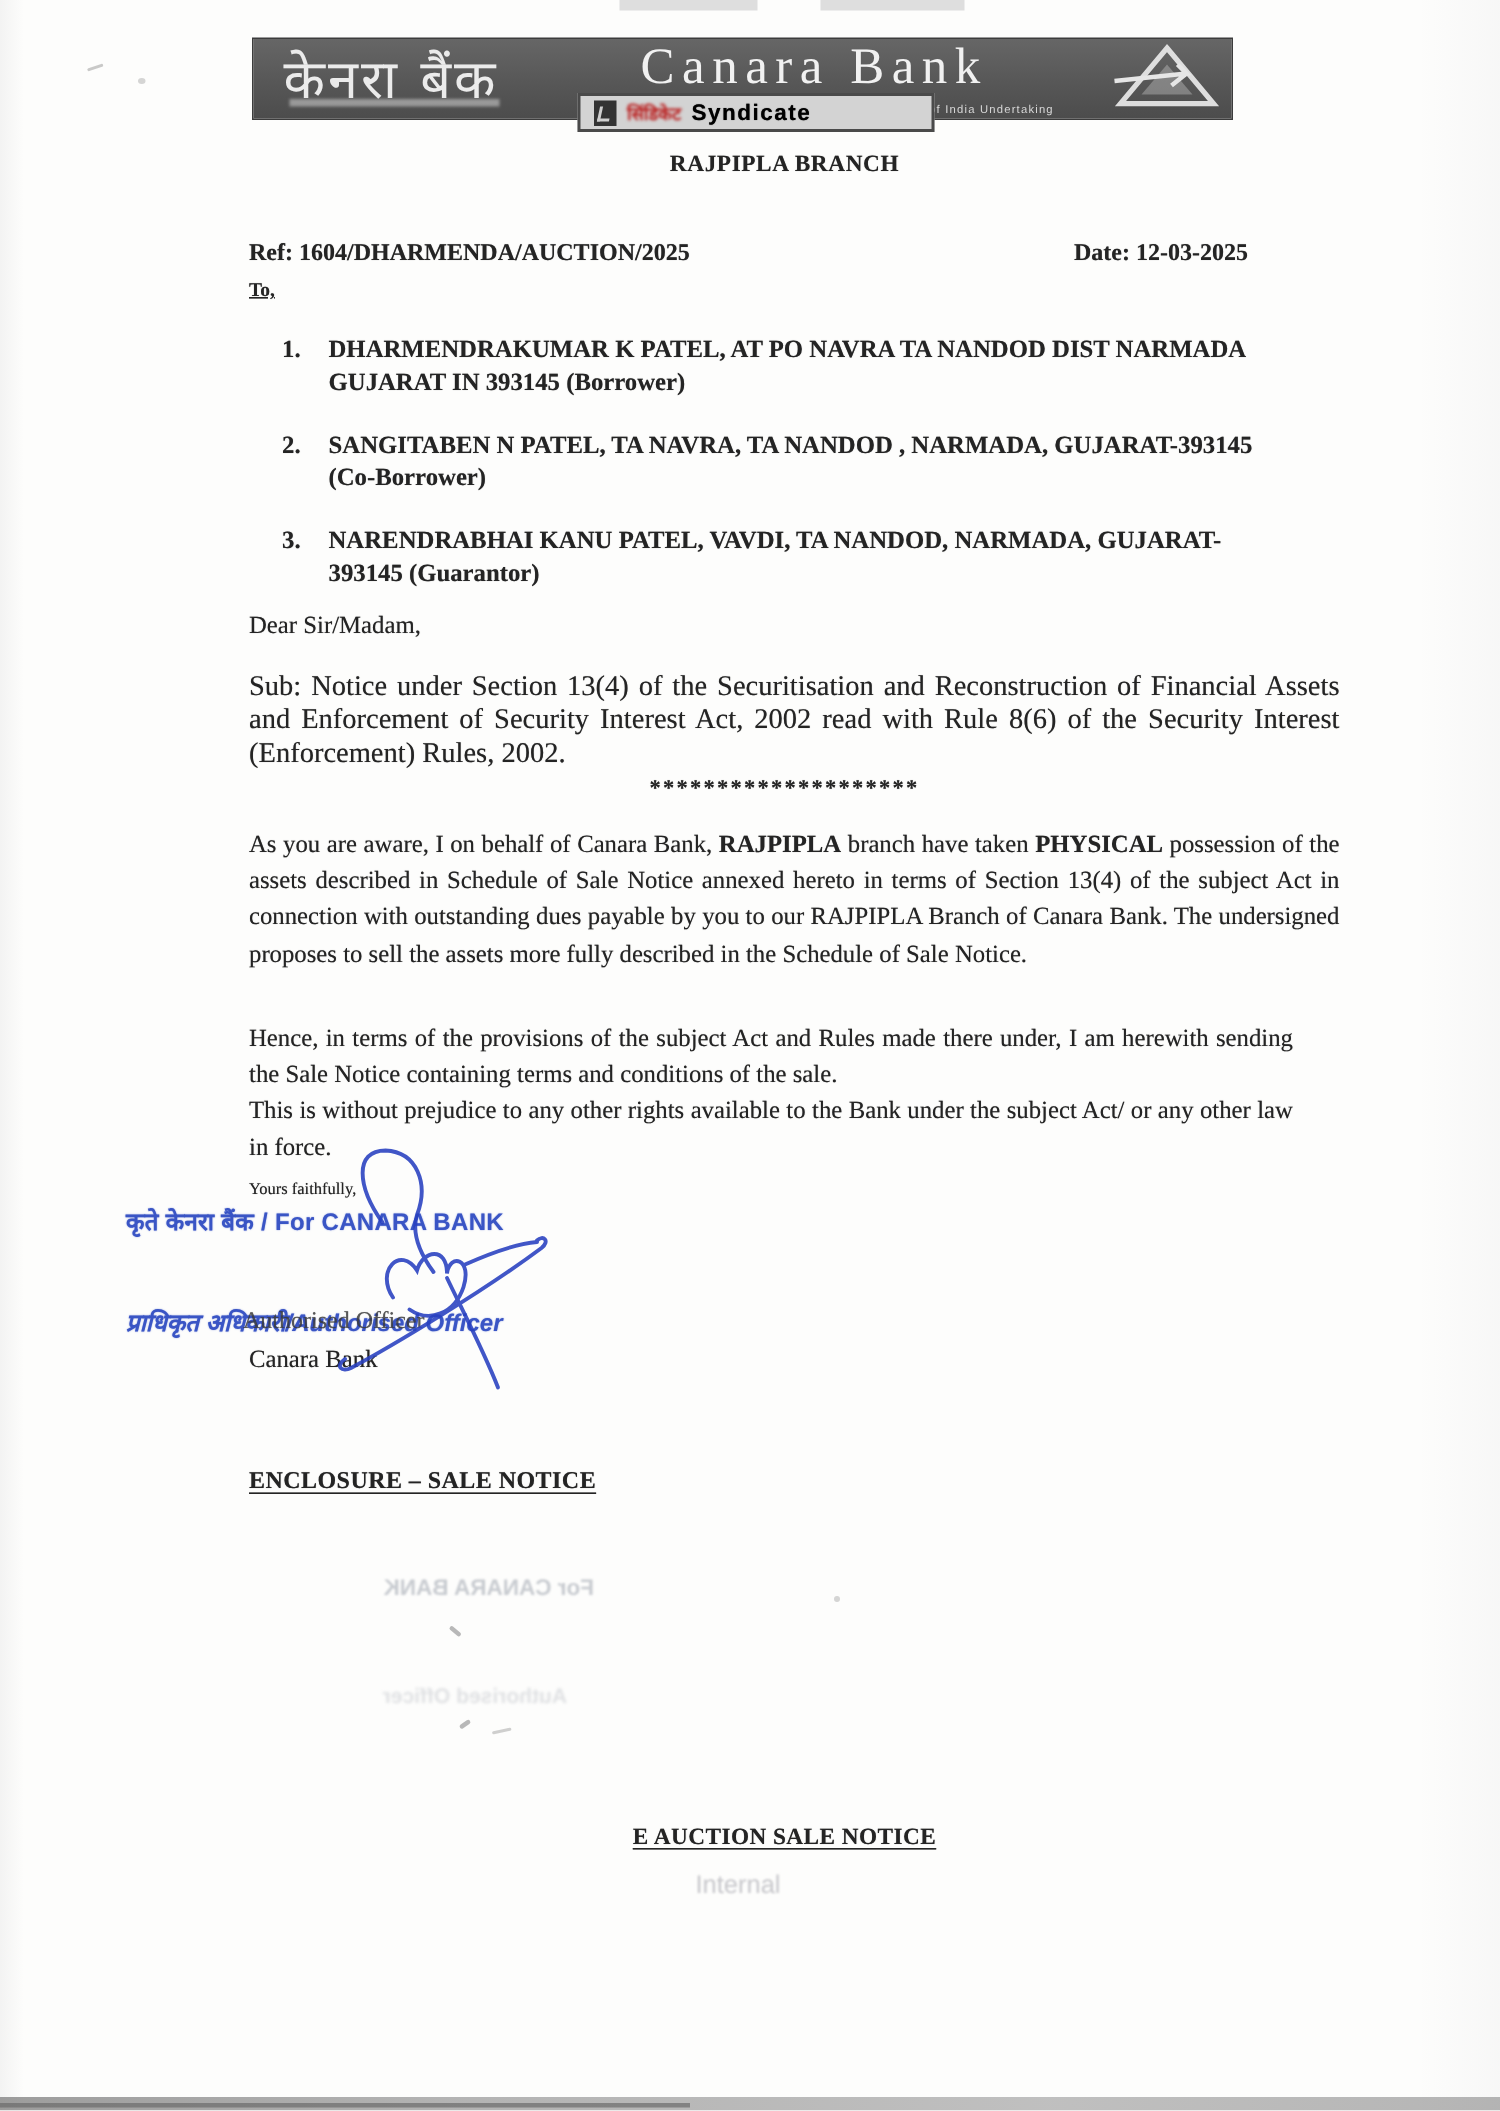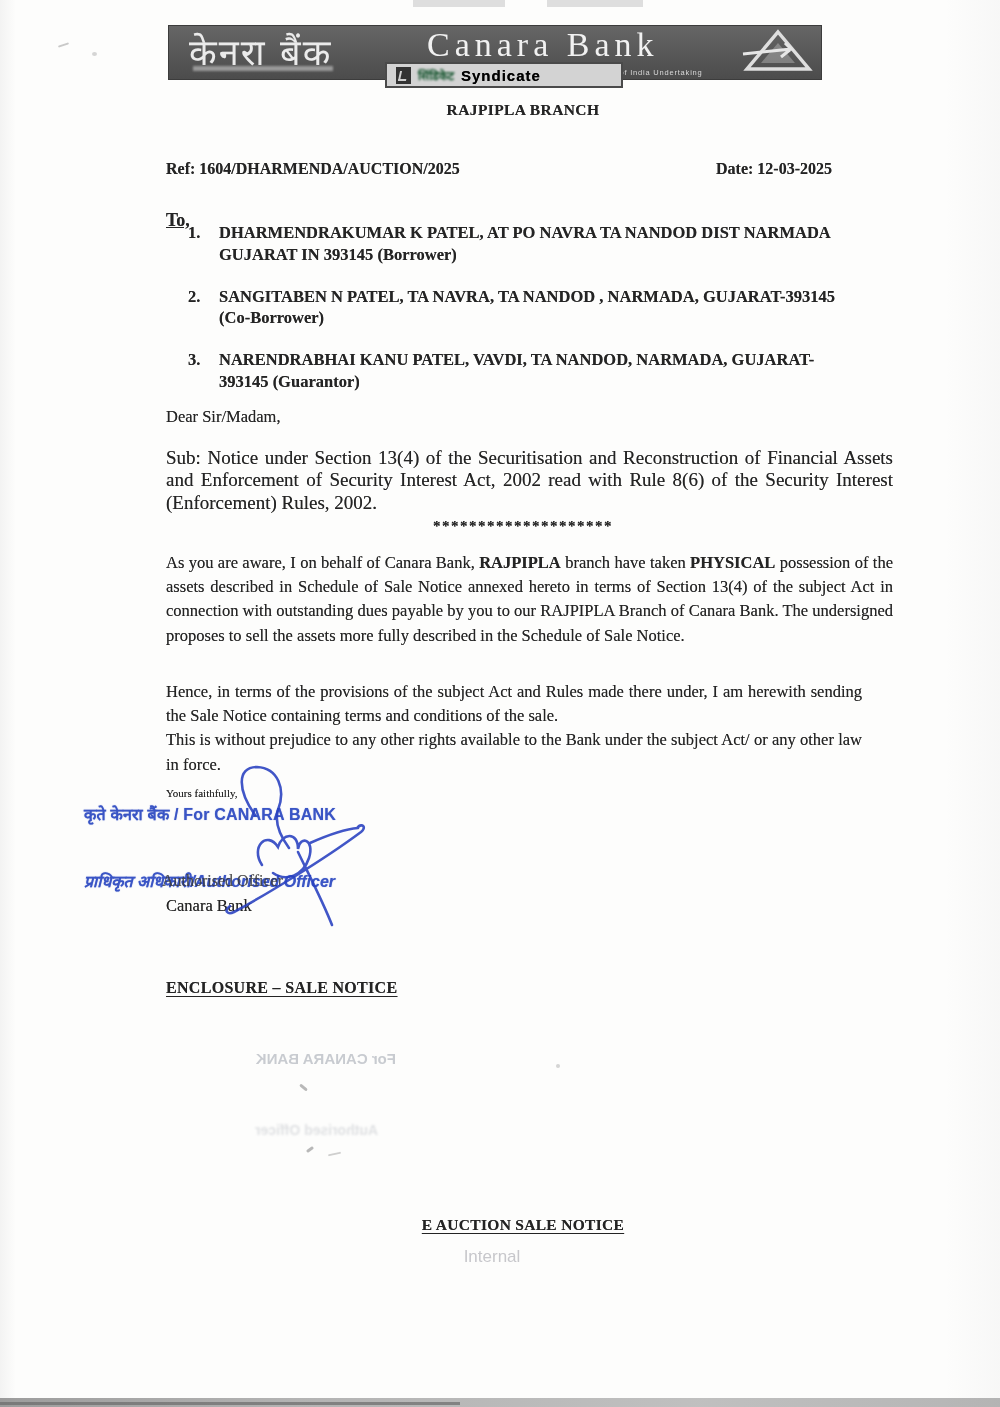--- a/index.html
+++ b/index.html
@@ -25,30 +25,30 @@
   #bank-en{left:258px;top:0px;font-size:34px;color:#f1f1f1;letter-spacing:5px;filter:blur(.4px);}
   #banner-tagline{left:390px;top:42px;font-family:"Liberation Sans",sans-serif;font-size:7.5px;
     color:#d8d8d8;letter-spacing:.8px;filter:blur(.4px);}
   #banner-logo{left:572px;top:3px;}
   
   #syndicate{left:385px;top:62px;width:238px;height:26px;background:#d3d3d3;
     border:2px solid #4a4a4a;display:flex;align-items:center;gap:7px;padding:0 9px;box-sizing:border-box;}
   #syn-icon{width:15px;height:17px;background:#333;position:relative;flex:0 0 auto;}
   #syn-icon::after{content:"";position:absolute;left:3px;top:4px;width:6px;height:8px;
     border-left:2px solid #cfcfcf;border-bottom:2px solid #cfcfcf;transform:skewX(-12deg);}
-  #syn-hindi{font-family:"DejaVu Sans",sans-serif;font-size:12px;color:#14532d;
+  #syn-hindi{font-family:"DejaVu Sans",sans-serif;font-size:12px;color:#b91c1c;
     filter:blur(.9px);font-weight:bold;}
   #syn-en{font-family:"Liberation Sans",sans-serif;font-size:15px;font-weight:bold;
     color:#000000;letter-spacing:1px;text-shadow:0 0 .6px #2d2d2d;}
   
   #branch-title{left:0;top:101px;width:984px;text-align:center;font-weight:bold;
     font-size:15.5px;letter-spacing:.4px;}
   #ref-line{left:135px;top:160px;font-weight:bold;font-size:16px;}
   #date-line{left:685px;top:160px;font-weight:bold;font-size:16px;}
-  #to-label{left:135px;top:210px;font-weight:bold;font-size:18px;text-decoration:underline;}
+  #to-label{left:135px;top:185px;font-weight:bold;font-size:13px;text-decoration:underline;}
   #recipients{left:157px;top:222px;width:690px;}
   .recipient{display:flex;font-weight:bold;font-size:16.5px;line-height:21.5px;margin-bottom:20.5px;}
   .recipient .num{width:31px;flex:0 0 auto;}
   .recipient .rtext{width:645px;}
   #salutation{left:135px;top:407px;font-size:16.5px;}
   #subject{left:135px;top:447px;width:727px;font-size:19px;line-height:22.4px;text-align:justify;}
   #separator{left:0;top:518px;width:984px;text-align:center;font-weight:bold;
     font-size:15px;letter-spacing:1.5px;}
   #para1{left:135px;top:551px;width:727px;font-size:16.5px;line-height:24.2px;text-align:justify;}
   #para23{left:135px;top:680px;width:727px;font-size:16.5px;line-height:24.2px;text-align:justify;}

